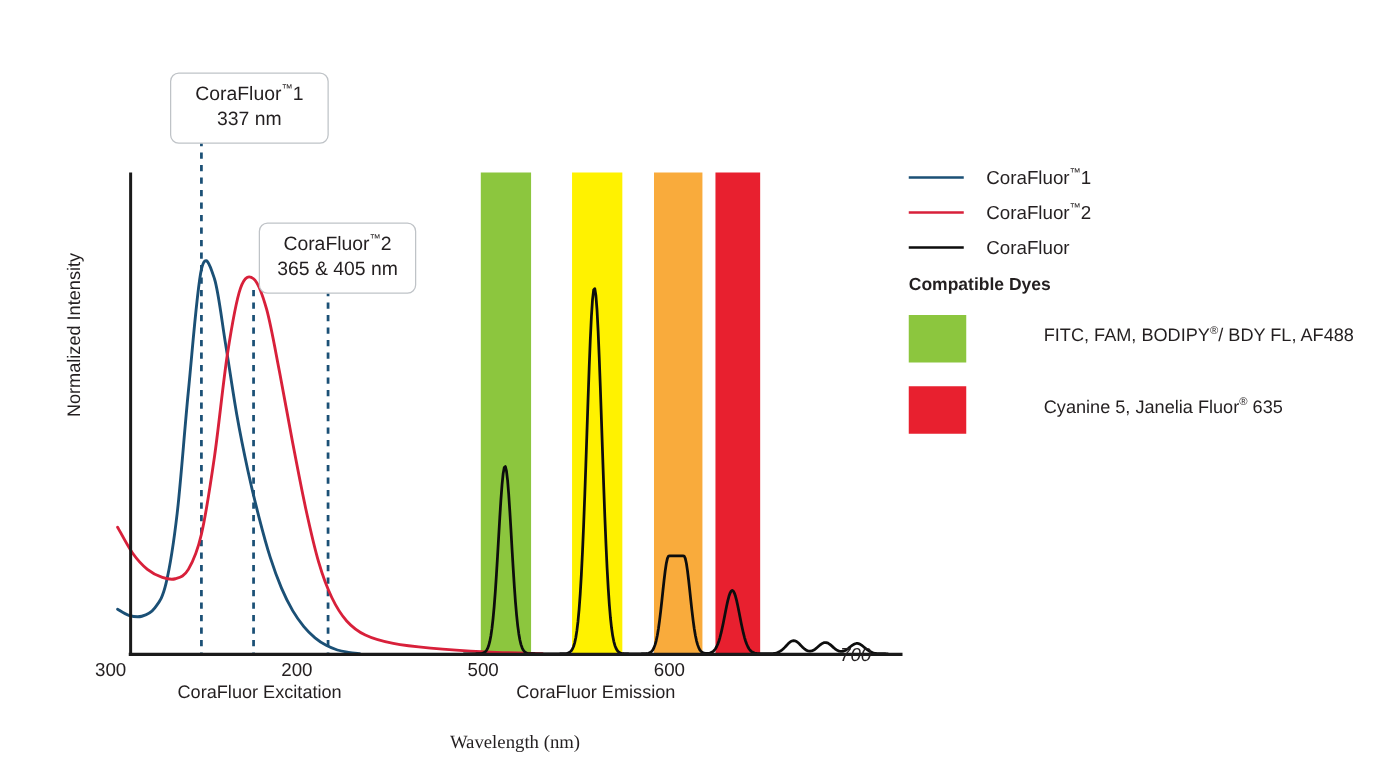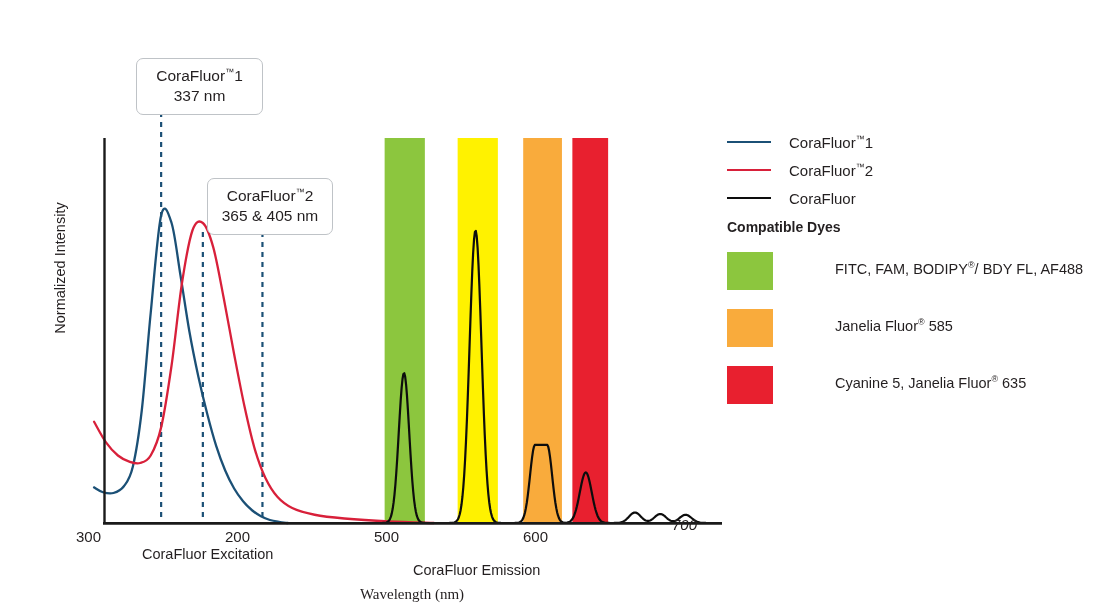--- a/index.html
+++ b/index.html
@@ -90,21 +90,21 @@
 
   <div id="tick-labels">
       <div class="tick-lab" style="left: 76px; top: 508px;">300</div>
       <div class="tick-lab" style="left: 225px; top: 508px;">200</div>
       <div class="tick-lab" style="left: 374px; top: 508px;">500</div>
       <div class="tick-lab" style="left: 523px; top: 508px;">600</div>
       <div class="tick-lab" style="left: 672px; top: 496px; font-style: italic;">700</div>
     </div>
 
   <div class="axis-sub" id="sub-left" style="left:142px;top:526px;">CoraFluor Excitation</div>
-  <div class="axis-sub" id="sub-right" style="left:413px;top:542px;">CoraFluor Emission</div>
+  <div class="axis-sub" id="sub-right" style="left:413px;top:526px;">CoraFluor Emission</div>
 
   <div id="xaxis-title">Wavelength (nm)</div>
   <div id="yaxis-title">Normalized Intensity</div>
 
   <div id="legend">
       <div class="leg-row">
         <span class="leg-line" style="border-top-color: rgb(27, 80, 118);"></span>
         <span class="leg-lab"><span>CoraFluor</span><sup>™</sup><span>1</span></span>
       </div>
       <div class="leg-row">
@@ -119,26 +119,20 @@
 
   <div id="dyes-title">Compatible Dyes</div>
   <div id="dyes">
       <div class="dye-row">
         <div class="dye-sw" style="background: rgb(140, 198, 62);"></div>
         <div class="dye-lab">
           <div>FITC, FAM, BODIPY<sup>®</sup>/ BDY FL, AF488</div>
         </div>
       </div>
       <div class="dye-row">
-        <div class="dye-sw" style="background: rgb(249, 171, 60);"></div>
-        <div class="dye-lab">
-          <div>Janelia Fluor<sup>®</sup> 585</div>
-        </div>
-      </div>
-      <div class="dye-row">
         <div class="dye-sw" style="background: rgb(232, 32, 47);"></div>
         <div class="dye-lab">
           <div>Cyanine 5, Janelia Fluor<sup>®</sup> 635</div>
         </div>
       </div>
     </div>
 
 </div>
 
 </body></html>

